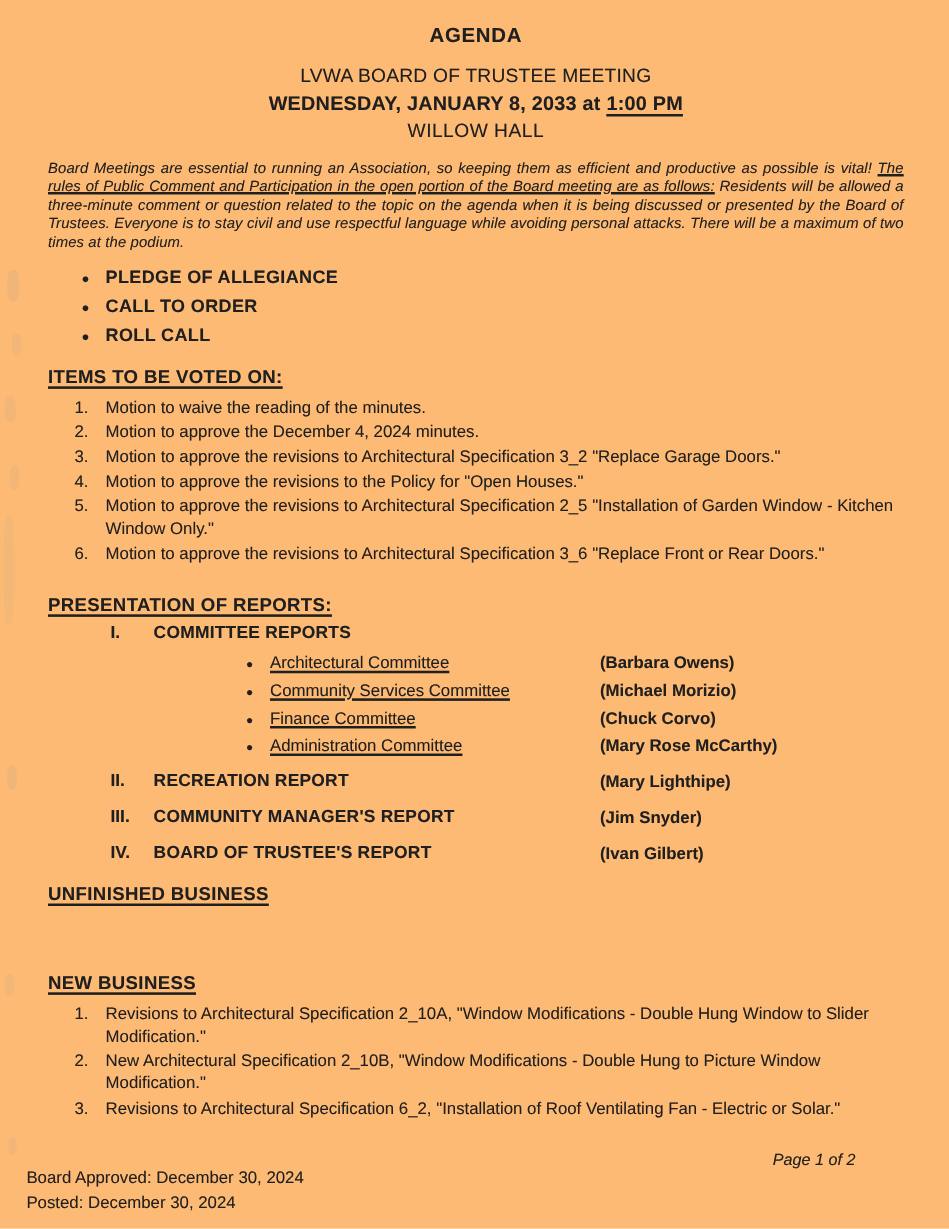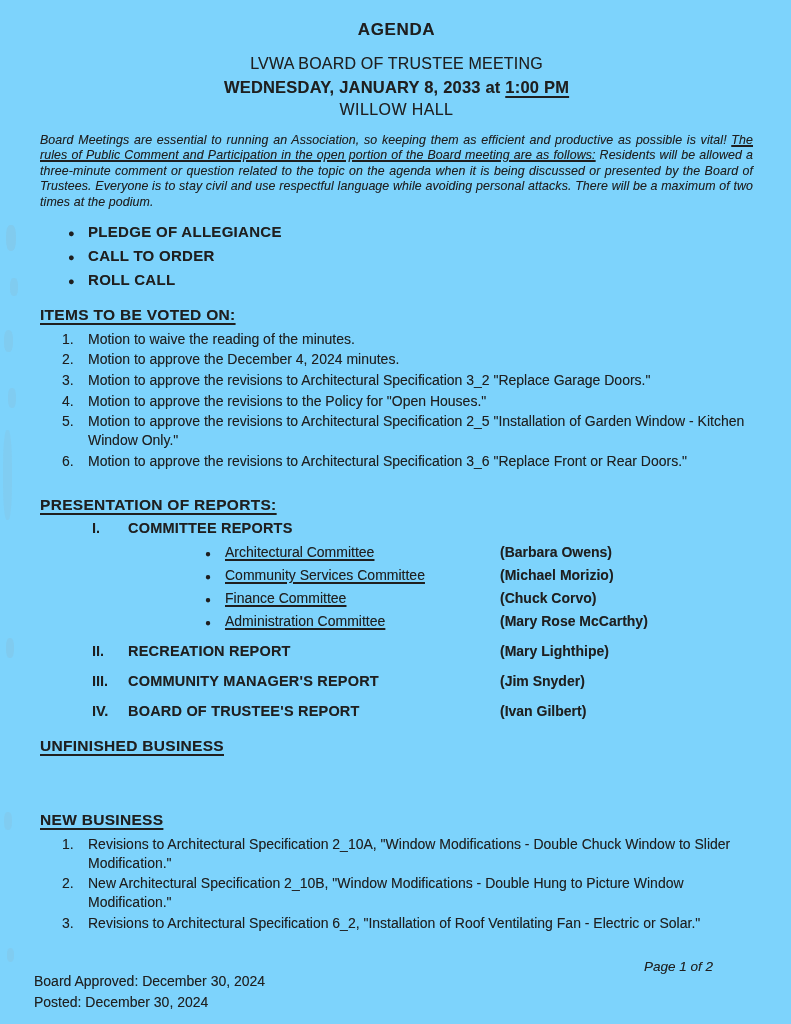--- a/index.html
+++ b/index.html
@@ -1,21 +1,21 @@
 <!DOCTYPE html>
 <html><head>
 <meta charset="utf-8">
 <style>
   * { box-sizing: border-box; margin: 0; padding: 0; }
   html, body { background: #ffffff; }
   body { width: 791px; height: 1024px; overflow: hidden; }
   .page {
     position: relative;
     width: 791px; height: 1024px;
-    background: #7dd3fc;
+    background: #fdba74;
     font-family: "Liberation Sans", "DejaVu Sans", sans-serif;
     color: #1f1f1f;
     text-shadow: 0 0 0.5px rgba(20,20,20,0.35);
   }
   .content { padding: 20px 38px 0 40px; }
 
   
   .h-title   { text-align: center; font-size: 17px; font-weight: bold; letter-spacing: 0.6px; }
   .h-meeting { text-align: center; font-size: 16px; margin-top: 15px; letter-spacing: 0.2px; }
   .h-date    { text-align: center; font-size: 16.5px; font-weight: bold; margin-top: 5px; letter-spacing: 0.2px; }
@@ -59,21 +59,21 @@
   .c-dot { width: 20px; flex: none; font-size: 10px; }
   .c-label { width: 275px; flex: none; text-decoration: underline; text-decoration-thickness: 1.5px; text-underline-offset: 2px; }
   .rom-group { margin-top: 14px; }
   .rom-group .rom-row { margin-top: 0; margin-bottom: 14px; }
 
   
   .page-indicator {
     position: absolute; right: 78px; bottom: 50px;
     font-size: 13.5px; font-style: italic;
   }
-  .footer-left { position: absolute; left: 34px; bottom: 10px; font-size: 14px; line-height: 1.55; }
+  .footer-left { position: absolute; left: 22px; bottom: 10px; font-size: 14px; line-height: 1.55; }
 
   
   .artifact { position: absolute; background: #9a9a9a; border-radius: 40%; pointer-events: none; }
   .a1 { left: 6px;  top: 225px; width: 10px; height: 26px; opacity: 0.14; }
   .a2 { left: 10px; top: 278px; width: 8px;  height: 18px; opacity: 0.12; }
   .a3 { left: 4px;  top: 330px; width: 9px;  height: 22px; opacity: 0.12; }
   .a4 { left: 8px;  top: 388px; width: 8px;  height: 20px; opacity: 0.11; }
   .a5 { left: 3px;  top: 430px; width: 9px;  height: 90px; opacity: 0.10; }
   .a6 { left: 6px;  top: 638px; width: 8px;  height: 20px; opacity: 0.13; }
   .a7 { left: 4px;  top: 812px; width: 8px;  height: 18px; opacity: 0.11; }
@@ -199,21 +199,21 @@
 
     <div class="sec" style="margin-top:18px">
       <span class="sec-heading">UNFINISHED BUSINESS</span>
     </div>
 
     <div class="sec" style="margin-top:56px">
       <span class="sec-heading">NEW BUSINESS</span>
       <div class="numlist">
         <div class="row">
             <span class="num">1.</span>
-            <span class="txt">Revisions to Architectural Specification 2_10A, "Window Modifications - Double Chuck Window to Slider Modification."</span>
+            <span class="txt">Revisions to Architectural Specification 2_10A, "Window Modifications - Double Hung Window to Slider Modification."</span>
           </div>
         <div class="row">
             <span class="num">2.</span>
             <span class="txt">New Architectural Specification 2_10B, "Window Modifications - Double Hung to Picture Window Modification."</span>
           </div>
         <div class="row">
             <span class="num">3.</span>
             <span class="txt">Revisions to Architectural Specification 6_2, "Installation of Roof Ventilating Fan - Electric or Solar."</span>
           </div>
       </div>

